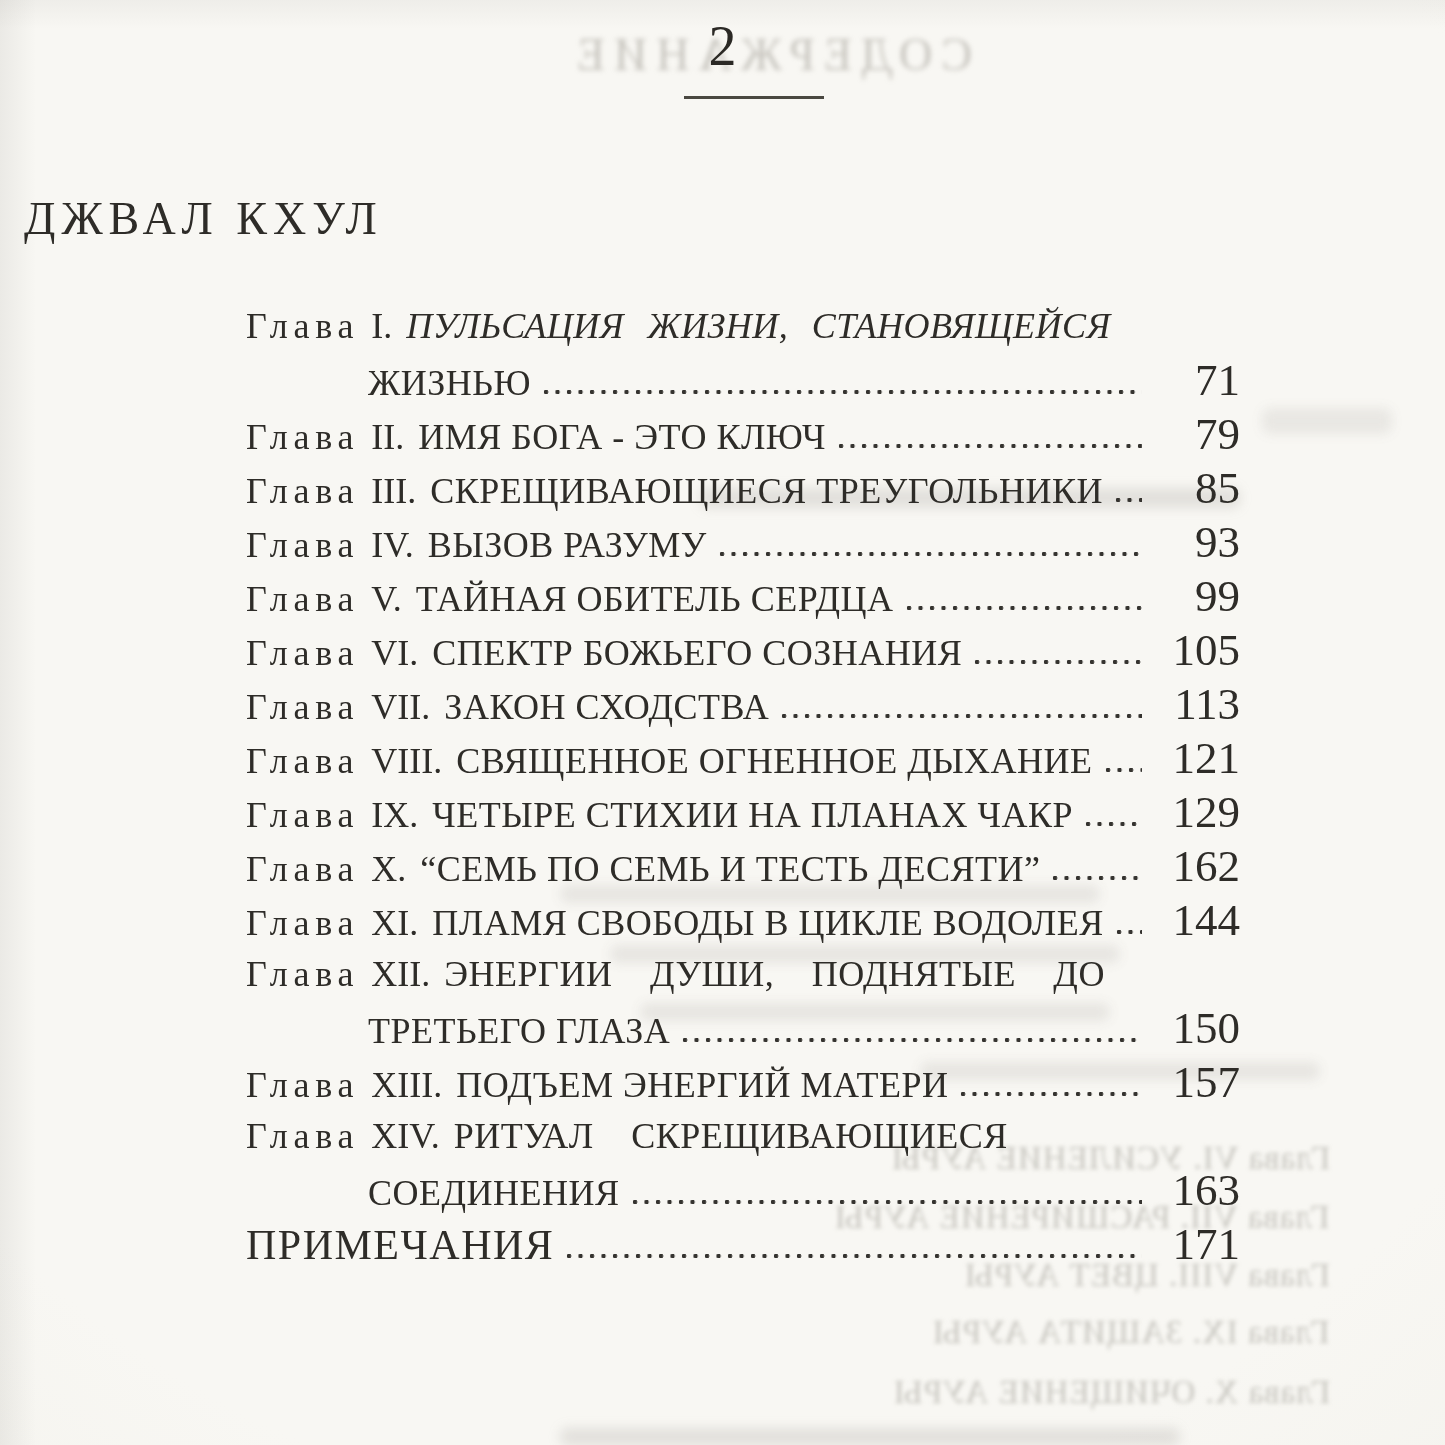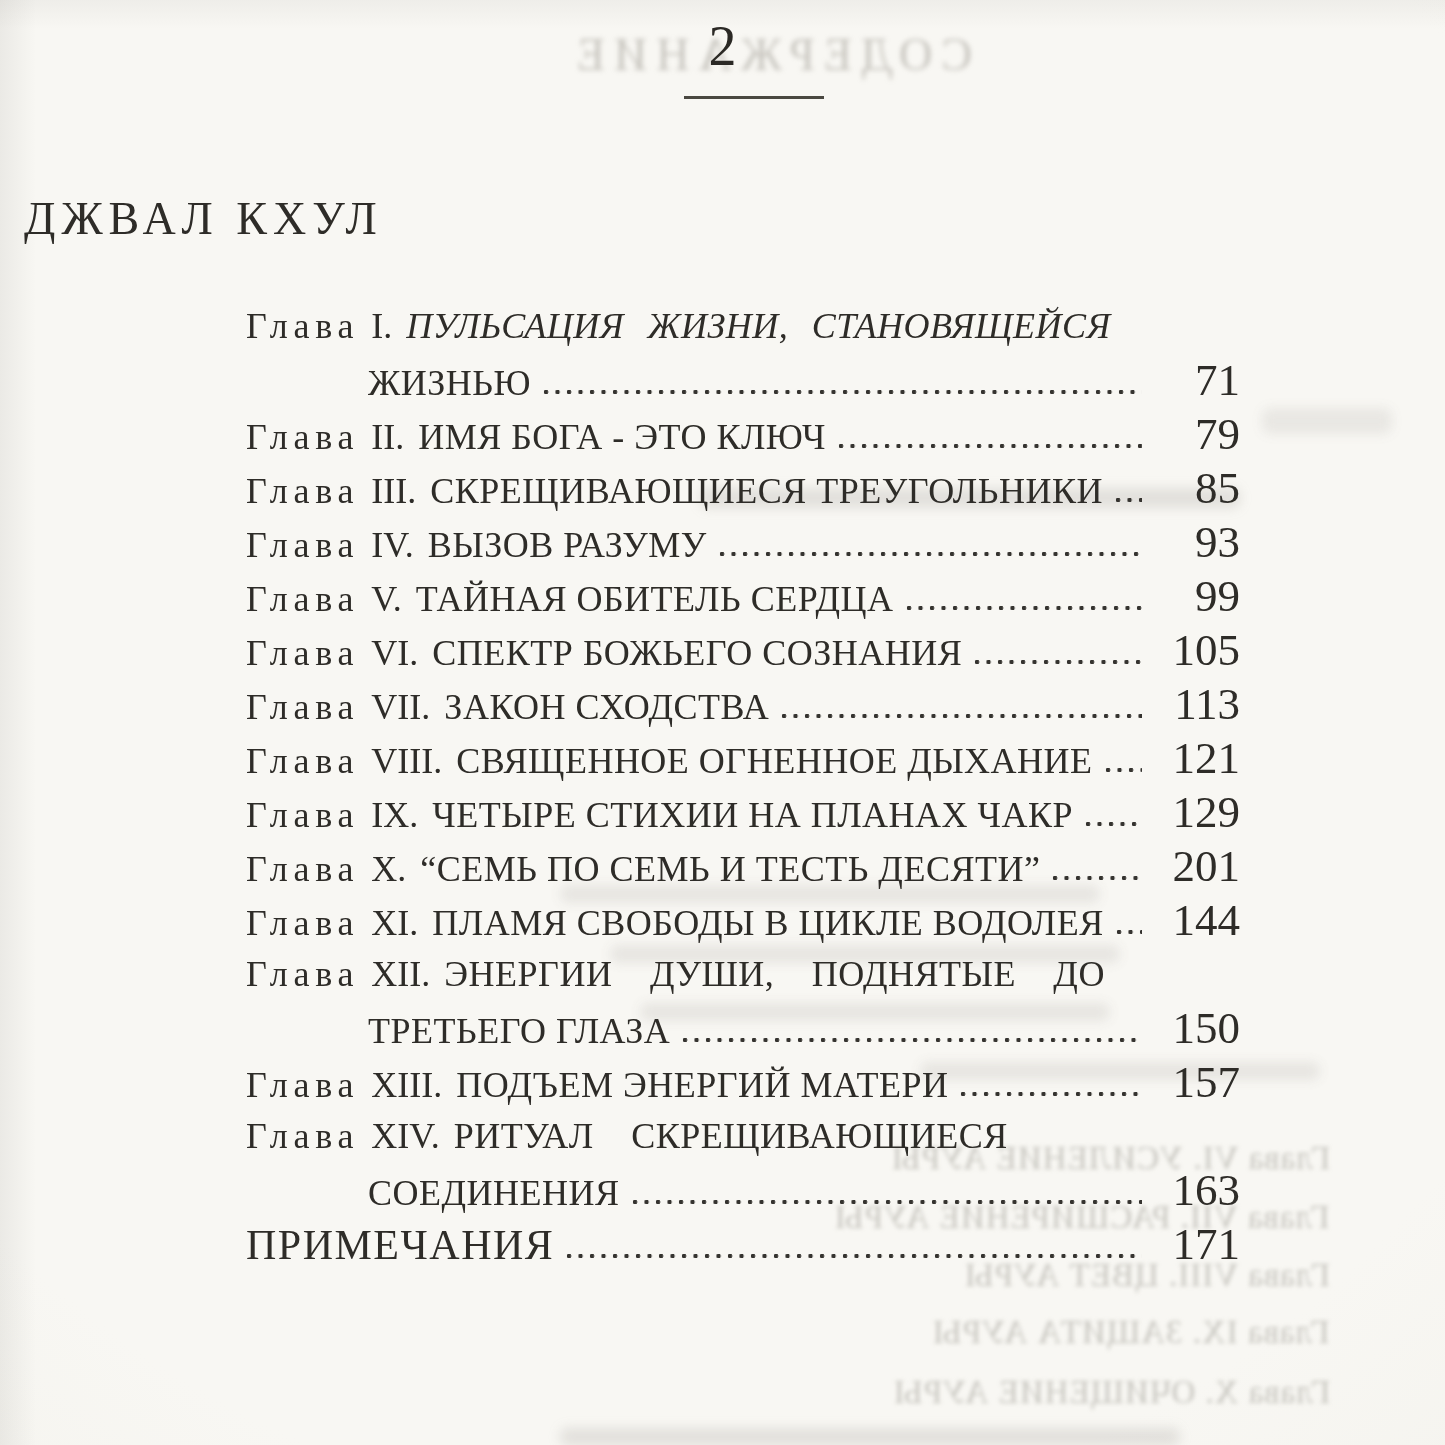--- a/index.html
+++ b/index.html
@@ -190,21 +190,21 @@
     <span class="chapter-roman">IX.</span>
     <span class="chapter-title">ЧЕТЫРЕ СТИХИИ НА ПЛАНАХ ЧАКР</span>
     <span class="leader"></span>
     <span class="page-num">129</span>
   </div>
       <div class="toc-line">
     <span class="chapter-word">Глава</span>
     <span class="chapter-roman">X.</span>
     <span class="chapter-title">“СЕМЬ ПО СЕМЬ И ТЕСТЬ ДЕСЯТИ”</span>
     <span class="leader"></span>
-    <span class="page-num">201</span>
+    <span class="page-num">162</span>
   </div>
       <div class="toc-line">
     <span class="chapter-word">Глава</span>
     <span class="chapter-roman">XI.</span>
     <span class="chapter-title">ПЛАМЯ СВОБОДЫ В ЦИКЛЕ ВОДОЛЕЯ</span>
     <span class="leader"></span>
     <span class="page-num">144</span>
   </div>
       <div class="toc-line spread2">
     <span class="chapter-word">Глава</span>

